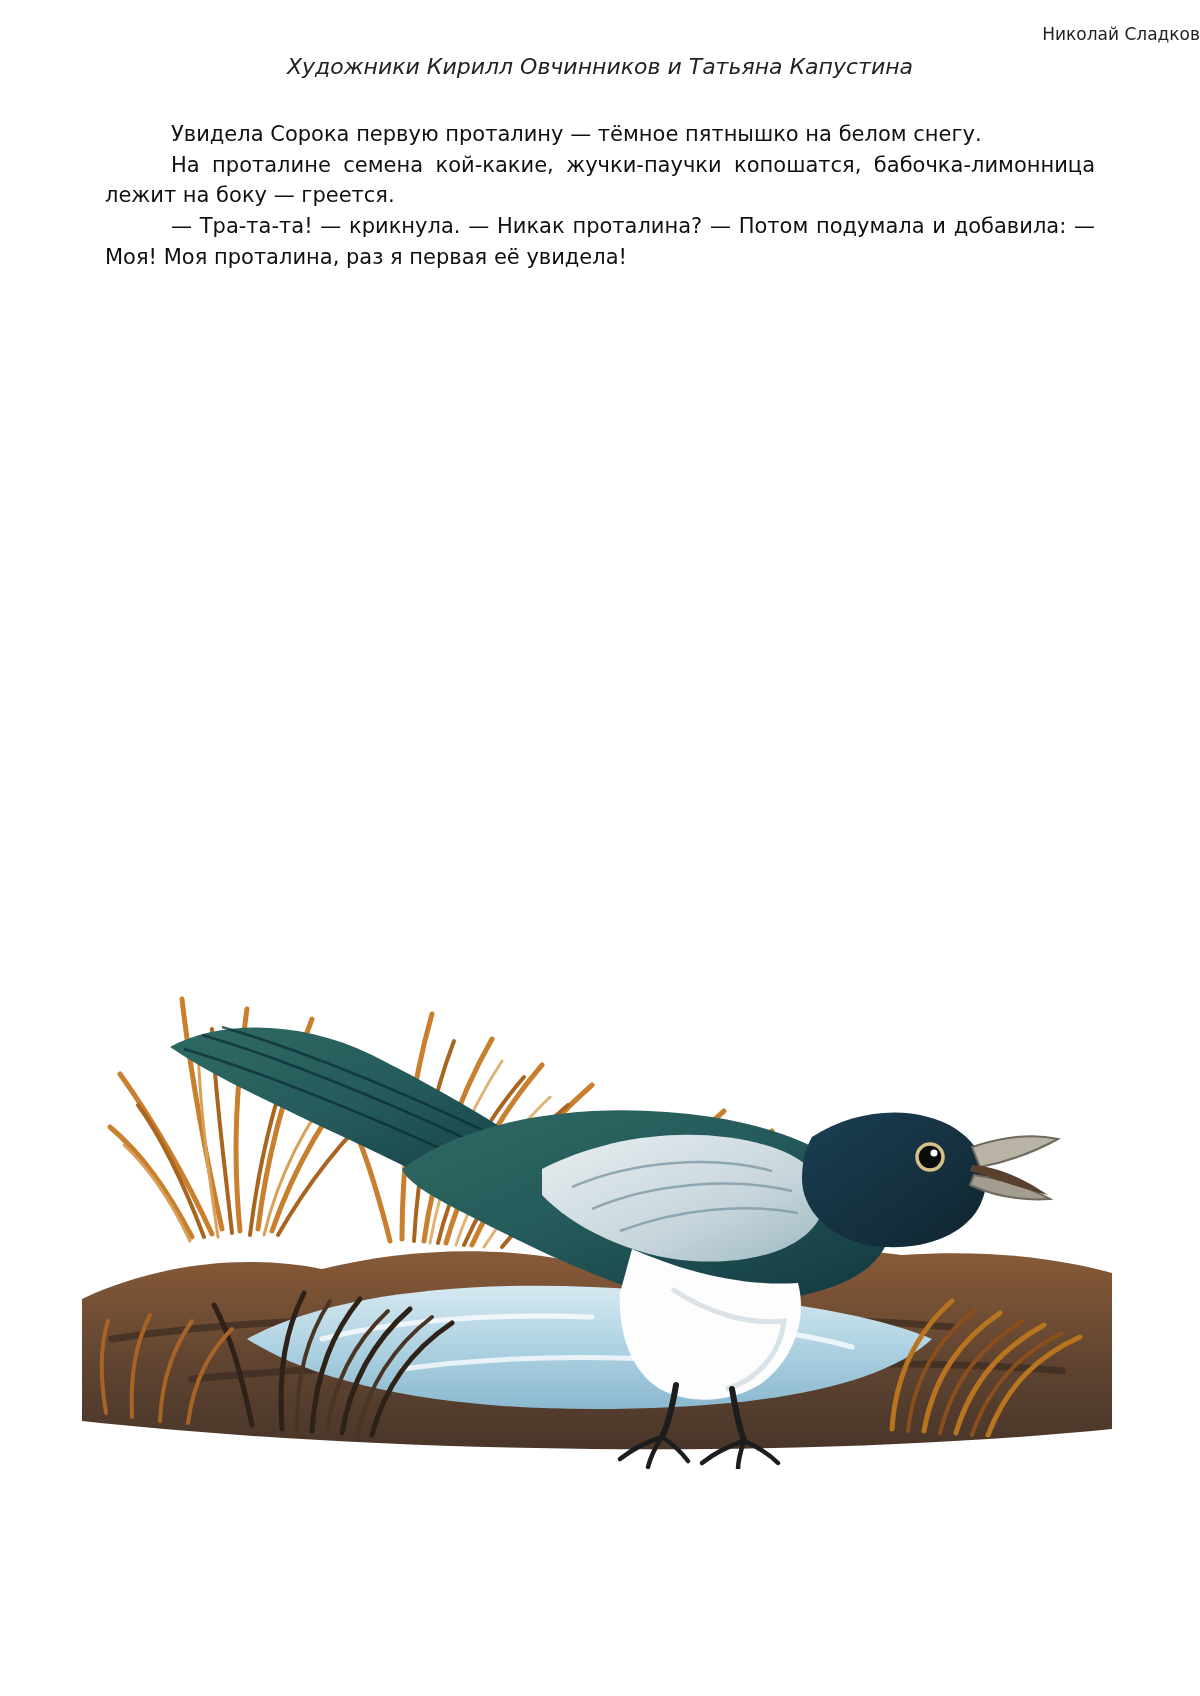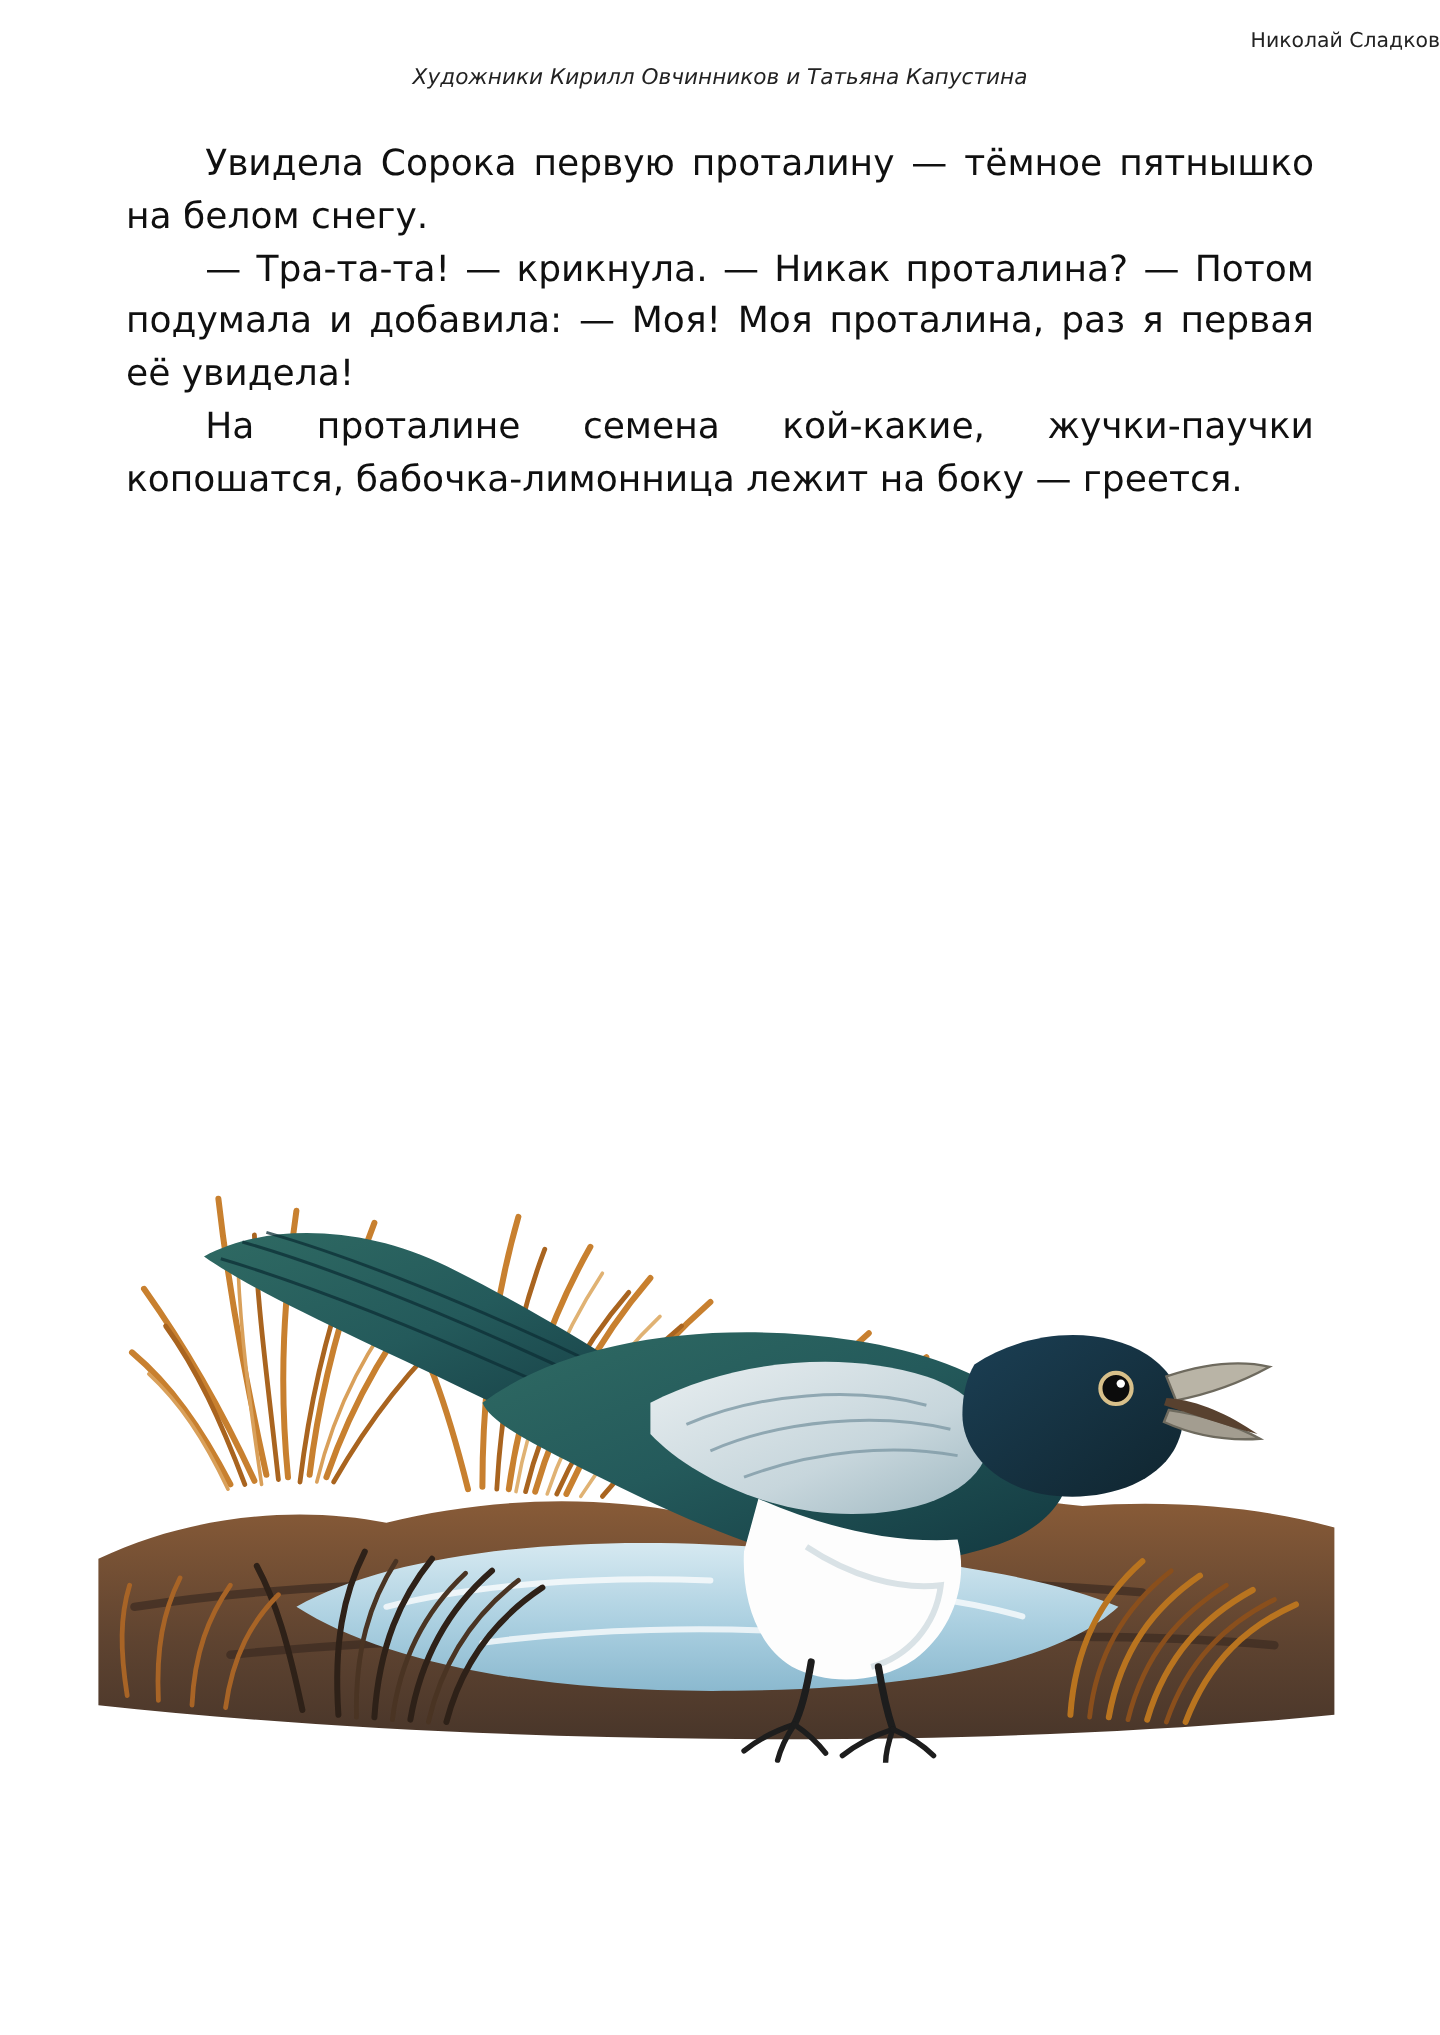--- a/index.html
+++ b/index.html
@@ -31,28 +31,28 @@
     color: #111;
   }
   .byline {
     text-align: right;
     font-size: 17px;
     margin-top: 24px;
     color: #222;
   }
   .credits {
     text-align: center;
-    font-size: 18px;
+    font-size: 22px;
     font-style: italic;
     margin-top: 10px;
     color: #222;
   }
   .body-text {
     margin: 40px 105px 0 105px;
-    font-size: 30px;
+    font-size: 21px;
     line-height: 1.46;
     text-align: justify;
     text-justify: inter-word;
     color: #101010;
   }
   .body-text p {
     margin: 0;
     text-indent: 66px;
   }
   .illustration {
@@ -73,22 +73,22 @@
 
 <div class="page">
 
 
   <div class="byline">Николай Сладков</div>
 
   <div class="credits">Художники Кирилл Овчинников и Татьяна Капустина</div>
 
   <div class="body-text">
     <p>Увидела Сорока первую проталину — тёмное пятнышко на белом снегу.</p>
+    <p>На проталине семена кой-какие, жучки-паучки копошатся, бабочка-лимонница лежит на боку — греется.</p>
     <p>— Тра-та-та! — крикнула. — Никак проталина? — Потом подумала и добавила: — Моя! Моя проталина, раз я первая её увидела!</p>
-    <p>На проталине семена кой-какие, жучки-паучки копошатся, бабочка-лимонница лежит на боку — греется.</p>
   </div>
 
   <div class="illustration">
     <svg viewBox="0 0 1050 600" xmlns="http://www.w3.org/2000/svg" role="img" aria-label="illustration">
       <defs>
         <linearGradient id="puddleGrad" x1="0" y1="0" x2="0" y2="1">
           <stop offset="0%" stop-color="#d6e9f1"></stop>
           <stop offset="55%" stop-color="#aacfe0"></stop>
           <stop offset="100%" stop-color="#8bb9cf"></stop>
         </linearGradient>

